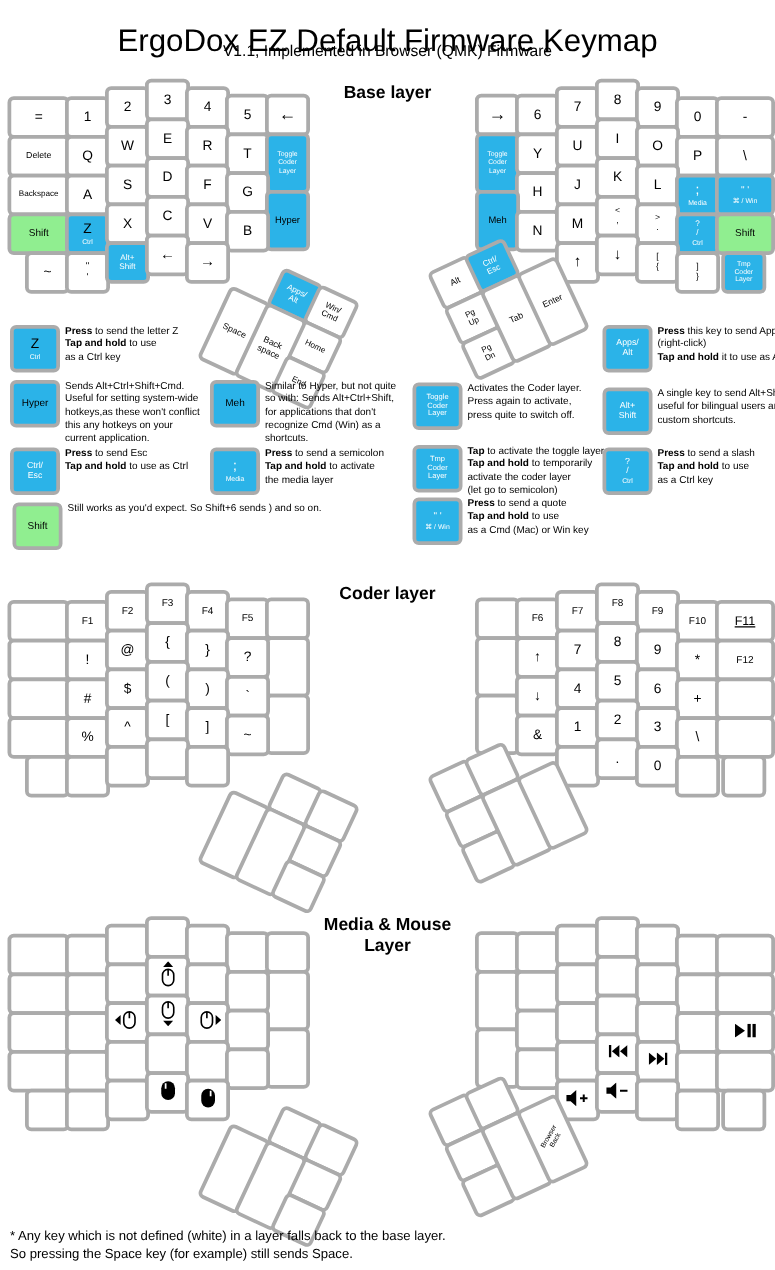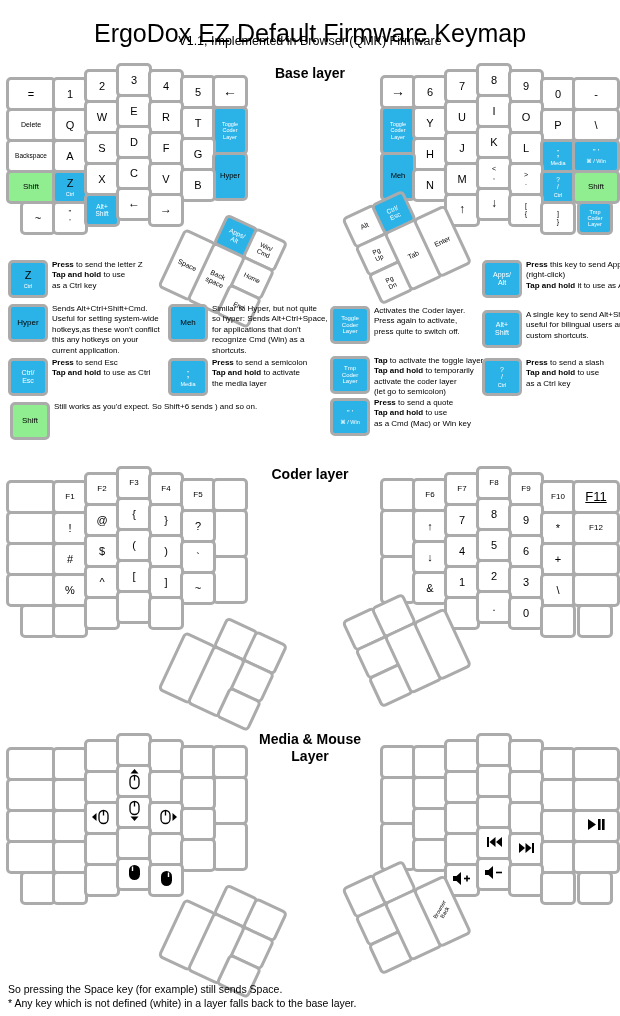--- a/index.html
+++ b/index.html
@@ -488,21 +488,21 @@
         </div>
       </div>
       <div class="legend-item" style="left: 168px; top: 304px;">
         <div class="key blue" style="left: 0px; top: 0px; width: 34px; height: 32px;">
           <div class="klabel" style="font-size: 8px;">
             <div>Meh</div>
           </div>
         </div>
         <div class="legend-text">
           <div>Similar to Hyper, but not quite</div>
-          <div>so hyper: Sends Alt+Ctrl+Space,</div>
+          <div>so with: Sends Alt+Ctrl+Shift,</div>
           <div>for applications that don't</div>
           <div>recognize Cmd (Win) as a</div>
           <div>shortcuts.</div>
         </div>
       </div>
       <div class="legend-item" style="left: 330px; top: 306px;">
         <div class="key blue wtext" style="left: 0px; top: 0px; width: 34px; height: 32px;">
           <div class="klabel" style="font-size: 6px;">
             <div>Toggle</div>
             <div>Coder</div>
@@ -788,21 +788,21 @@
           <div class="klabel" style="font-size: 8px;">
             <div>F9</div>
           </div>
         </div>
         <div class="key" style="left: 540px; top: 14px; width: 30px; height: 28px;">
           <div class="klabel" style="font-size: 8px;">
             <div>F10</div>
           </div>
         </div>
         <div class="key" style="left: 572px; top: 14px; width: 42px; height: 28px;">
-          <div class="klabel" style="font-size: 13px; text-decoration: underline;">
+          <div class="klabel" style="font-size: 10px; text-decoration: underline;">
             <div>F11</div>
           </div>
         </div>
         <div class="key" style="left: 380px; top: 43px; width: 30px; height: 43px;">
           <div class="klabel"></div>
         </div>
         <div class="key" style="left: 380px; top: 89px; width: 30px; height: 43px;">
           <div class="klabel"></div>
         </div>
         <div class="key" style="left: 412px; top: 43px; width: 30px; height: 28px;">
@@ -1210,16 +1210,16 @@
             <div class="klabel" style="font-size: 5.5px;">
               <div>Browser</div>
               <div>Back</div>
             </div>
           </div>
         </div>
       </div>
     </section>
 
   <div class="footnote">
+    <div>* Any key which is not defined (white) in a layer falls back to the base layer.</div>
     <div>So pressing the Space key (for example) still sends Space.</div>
-    <div>* Any key which is not defined (white) in a layer falls back to the base layer.</div>
   </div>
 </div>
 
 </body></html>

